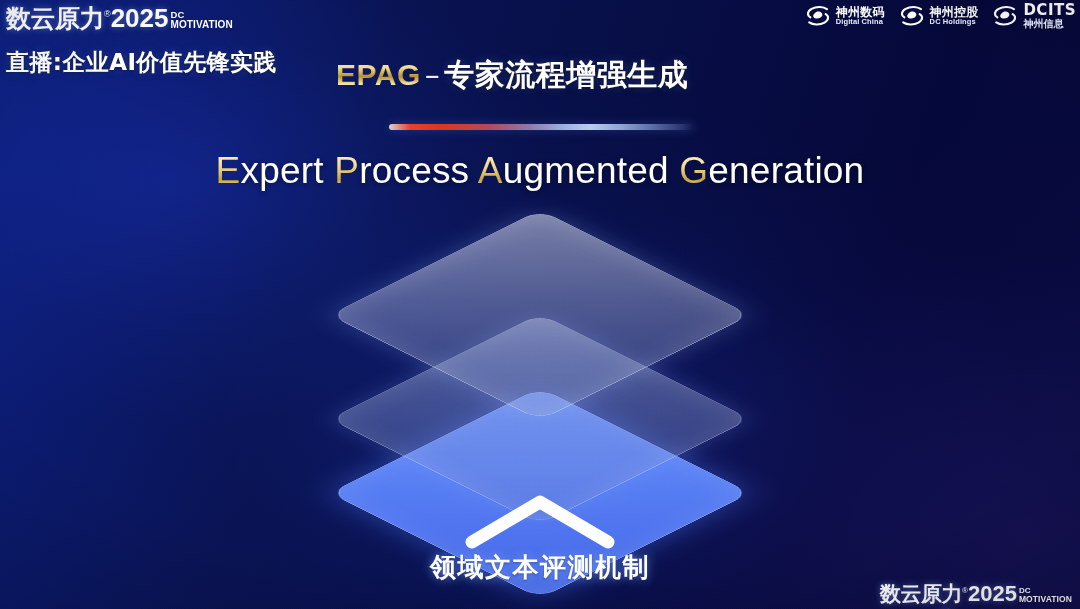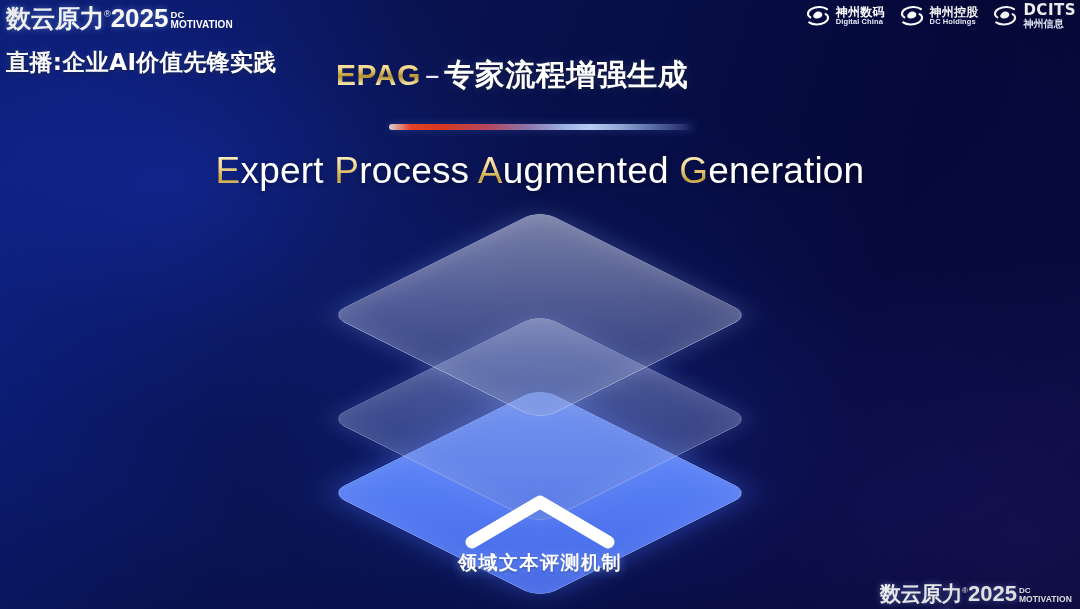--- a/index.html
+++ b/index.html
@@ -186,21 +186,21 @@
 
   
   .lbl {
     position:absolute; z-index:40;
     color:#ffffff; white-space:nowrap;
     text-shadow:0 0 10px rgba(110,150,255,0.85), 0 1px 3px rgba(0,0,0,0.45);
     font-family:"DejaVu Sans","Liberation Sans",sans-serif;
   }
   #lbl-top {
     left:0; right:0; top:326px; text-align:center;
-    font-size:19px; font-weight:bold; letter-spacing:1.5px;
+    font-size:26px; font-weight:bold; letter-spacing:1.5px;
   }
   #lbl-mem {
     left:574px; top:434px;
     font-size:21px; font-weight:bold; letter-spacing:1px;
     transform:rotate(-32deg);
     transform-origin:left center;
   }
 
   
   #brand-br {

